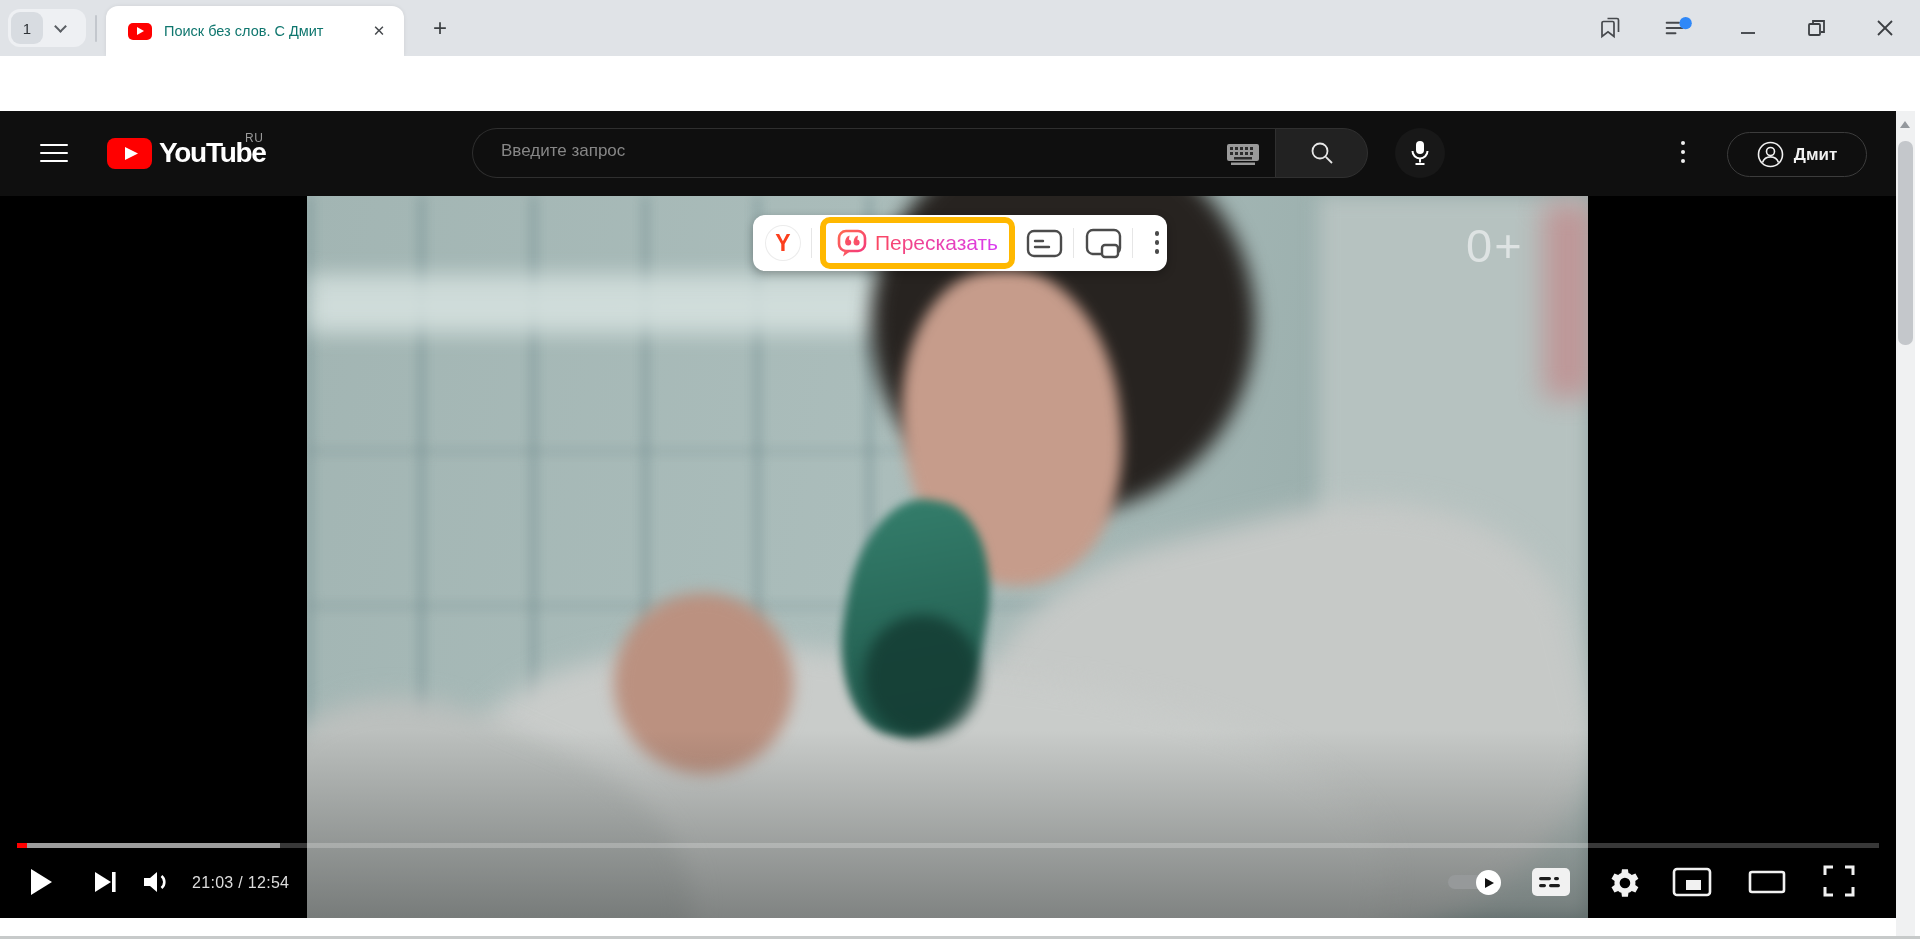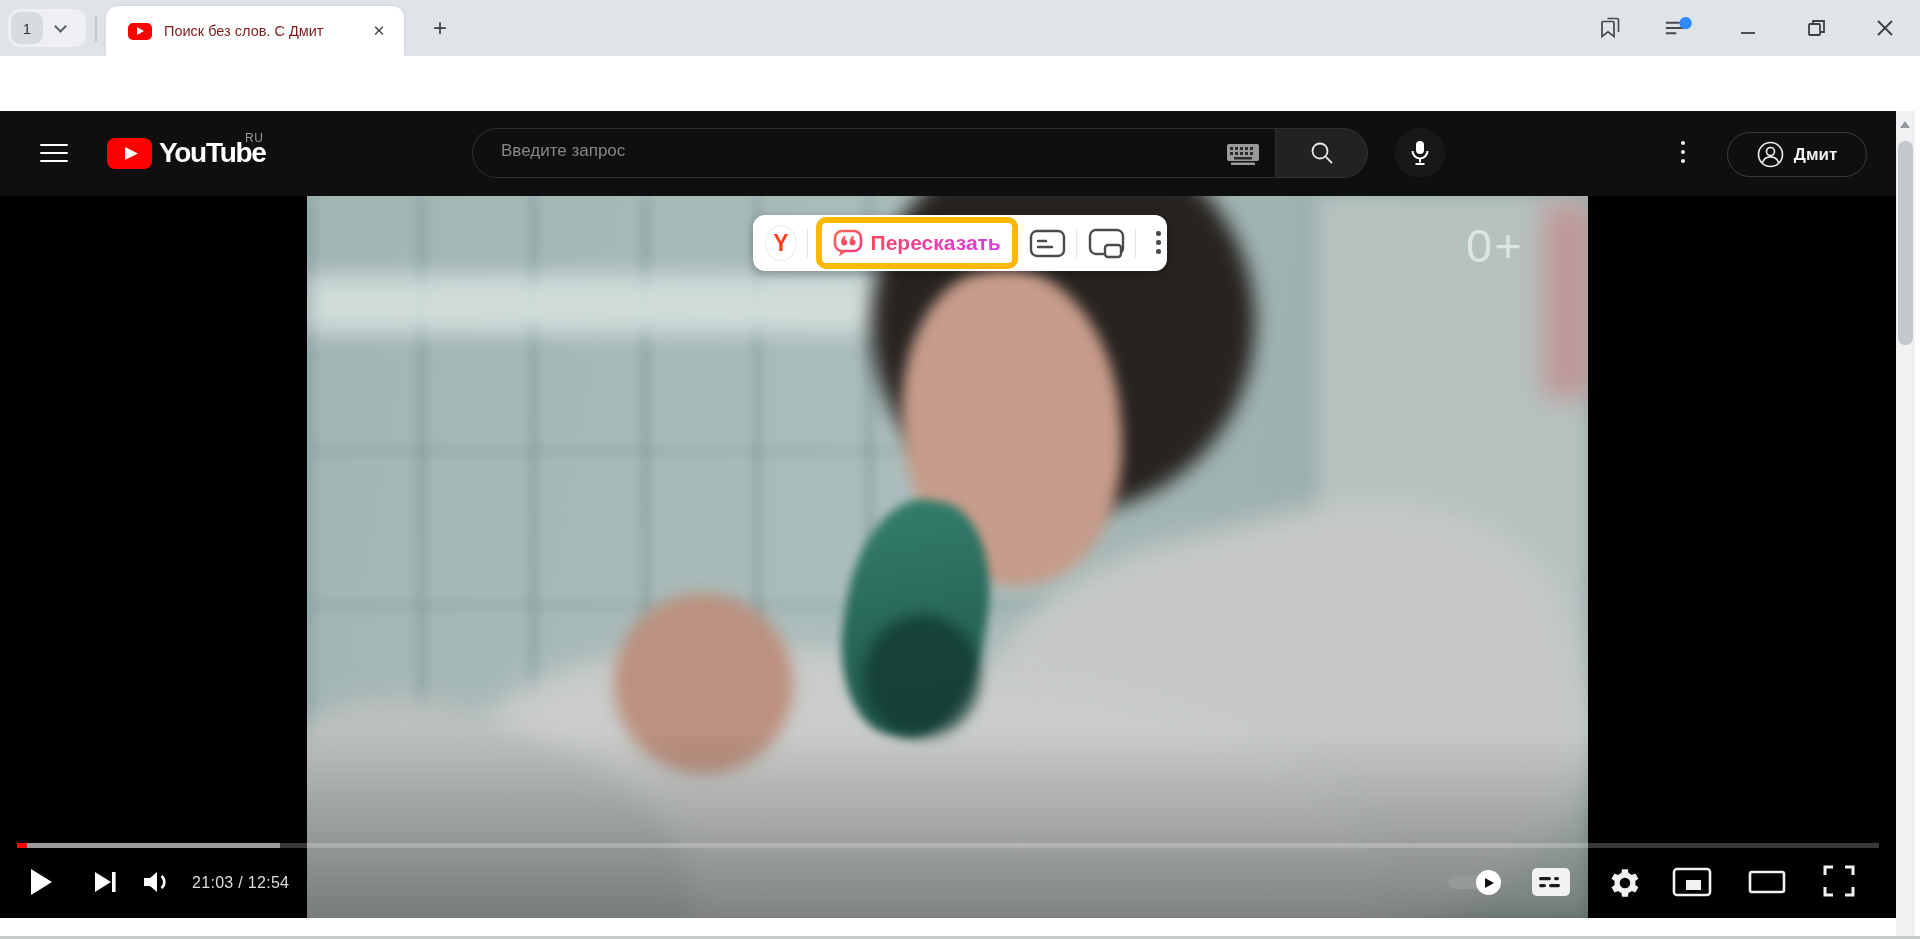--- a/index.html
+++ b/index.html
@@ -9,21 +9,21 @@
 
   
   .tabbar { position:absolute; left:0; top:0; width:1920px; height:56px; background:#e0e3e7; }
   .tabctr { position:absolute; left:8px; top:9px; width:78px; height:38px; background:#eef0f3; border-radius:12px; display:flex; align-items:center; cursor:default; }
   .tabctr .num { width:32px; height:32px; margin-left:3px; background:#d8dce1; border-radius:9px; display:flex; align-items:center; justify-content:center; font-size:15px; color:#2f3337; }
   .tabctr .chev { width:9px; height:9px; border-right:2px solid #5a5e63; border-bottom:2px solid #5a5e63; transform:rotate(45deg); margin-left:13px; margin-top:-4px; }
   .tab-sep { position:absolute; left:95px; top:15px; width:2px; height:27px; background:#c3c7cd; border-radius:1px; }
   .tab { position:absolute; left:106px; top:6px; width:298px; height:50px; background:#ffffff; border-radius:12px 12px 0 0; box-shadow:0 0 4px rgba(0,0,0,.08); display:flex; align-items:center; }
   .favicon { width:24px; height:17px; margin-left:22px; background:#f00; border-radius:5px; position:relative; flex:0 0 auto; }
   .favicon::after { content:""; position:absolute; left:9px; top:4.5px; border-left:7px solid #fff; border-top:4px solid transparent; border-bottom:4px solid transparent; }
-  .tab-title { margin-left:12px; width:202px; overflow:hidden; white-space:nowrap; font-size:14.5px; color:#7f1d1d; -webkit-mask-image:linear-gradient(90deg,#000 84%,transparent 99%); mask-image:linear-gradient(90deg,#000 84%,transparent 99%); }
+  .tab-title { margin-left:12px; width:202px; overflow:hidden; white-space:nowrap; font-size:14.5px; color:#0f766e; -webkit-mask-image:linear-gradient(90deg,#000 84%,transparent 99%); mask-image:linear-gradient(90deg,#000 84%,transparent 99%); }
   .tab-close { margin-left:2px; font-size:15px; color:#45484c; cursor:pointer; width:22px; text-align:center; }
   .newtab { position:absolute; left:424px; top:12px; width:32px; height:32px; font-size:24px; font-weight:300; color:#3c4043; display:flex; align-items:center; justify-content:center; cursor:pointer; }
   .winbtn { position:absolute; top:14px; width:30px; height:28px; display:flex; align-items:center; justify-content:center; cursor:pointer; }
 
   
   .toolbar { position:absolute; left:0; top:56px; width:1920px; height:55px; background:#ffffff; }
   .navbtn { position:absolute; top:70px; width:28px; height:28px; display:flex; align-items:center; justify-content:center; cursor:pointer; }
   .ya-circ { border:2px solid #3a3d41; border-radius:50%; width:27px; height:27px; display:flex; align-items:center; justify-content:center; font-size:14px; font-weight:700; color:#3a3d41; }
   .addr { position:absolute; left:272px; top:63px; width:1450px; height:41px; background:#f1f2f4; border-radius:10px; }
   .lockpill { position:absolute; left:8px; top:4px; width:34px; height:33px; background:#e3e5e8; border-radius:8px; display:flex; align-items:center; justify-content:center; }
@@ -75,21 +75,21 @@
   .v-cham { left:42%; top:42%; width:11%; height:33%; background:linear-gradient(160deg,#35806d,#1d5347); border-radius:46%; filter:blur(5px); transform:rotate(10deg); }
   .v-cham2 { left:43.5%; top:58%; width:9%; height:17%; background:#143c33; border-radius:50%; filter:blur(7px); opacity:.85; }
   .v-shade { left:0; bottom:0; width:100%; height:26%; background:linear-gradient(rgba(0,0,0,0), rgba(8,12,12,.38)); }
   .rating { position:absolute; left:1466px; top:22px; font-size:47px; font-weight:300; color:rgba(255,255,255,.55); letter-spacing:2px; }
 
   
   .ovl { position:absolute; left:753px; top:19px; width:414px; height:56px; background:#fff; border-radius:12px; box-shadow:0 3px 10px rgba(0,0,0,.28); display:flex; align-items:center; }
   .ycirc { margin-left:12px; width:36px; height:36px; border:1.5px solid #ececec; border-radius:50%; display:flex; align-items:center; justify-content:center; font-size:23px; font-weight:800; color:#fc3f1d; cursor:pointer; }
   .osep { width:1px; height:30px; background:#e6e6e6; margin-left:10px; }
   .retell { margin-left:8px; height:52px; border:6px solid #ffb800; border-radius:10px; background:#fff; display:flex; align-items:center; padding:0 11px; gap:8px; cursor:pointer; }
-  .retell-label { font-size:21px; font-weight:700; background:linear-gradient(90deg,#fb4760,#d93bf2); -webkit-background-clip:text; background-clip:text; color:transparent; }
+  .retell-label { font-size:21px; font-weight:400; background:linear-gradient(90deg,#fb4760,#d93bf2); -webkit-background-clip:text; background-clip:text; color:transparent; }
   .ovl-btn { margin-left:11px; display:flex; align-items:center; cursor:pointer; }
   .dots-o { width:4.5px; height:4.5px; border-radius:50%; background:#4a4a4a; box-shadow:0 9px 0 #4a4a4a, 0 18px 0 #4a4a4a; }
   .ovl-kebab { margin-left:14px; width:20px; height:24px; display:flex; justify-content:center; cursor:pointer; }
 
   
   .progress { position:absolute; left:17px; top:647px; width:1862px; height:5px; background:rgba(255,255,255,.22); cursor:pointer; }
   .prog-loaded { position:absolute; left:0; top:0; height:5px; width:263px; background:rgba(255,255,255,.5); }
   .prog-played { position:absolute; left:0; top:0; height:5px; width:10px; background:#f00; }
   .pc { position:absolute; display:flex; align-items:center; justify-content:center; cursor:pointer; }
   .timetext { position:absolute; left:192px; top:678px; font-size:16px; color:#ddd; letter-spacing:.3px; }

